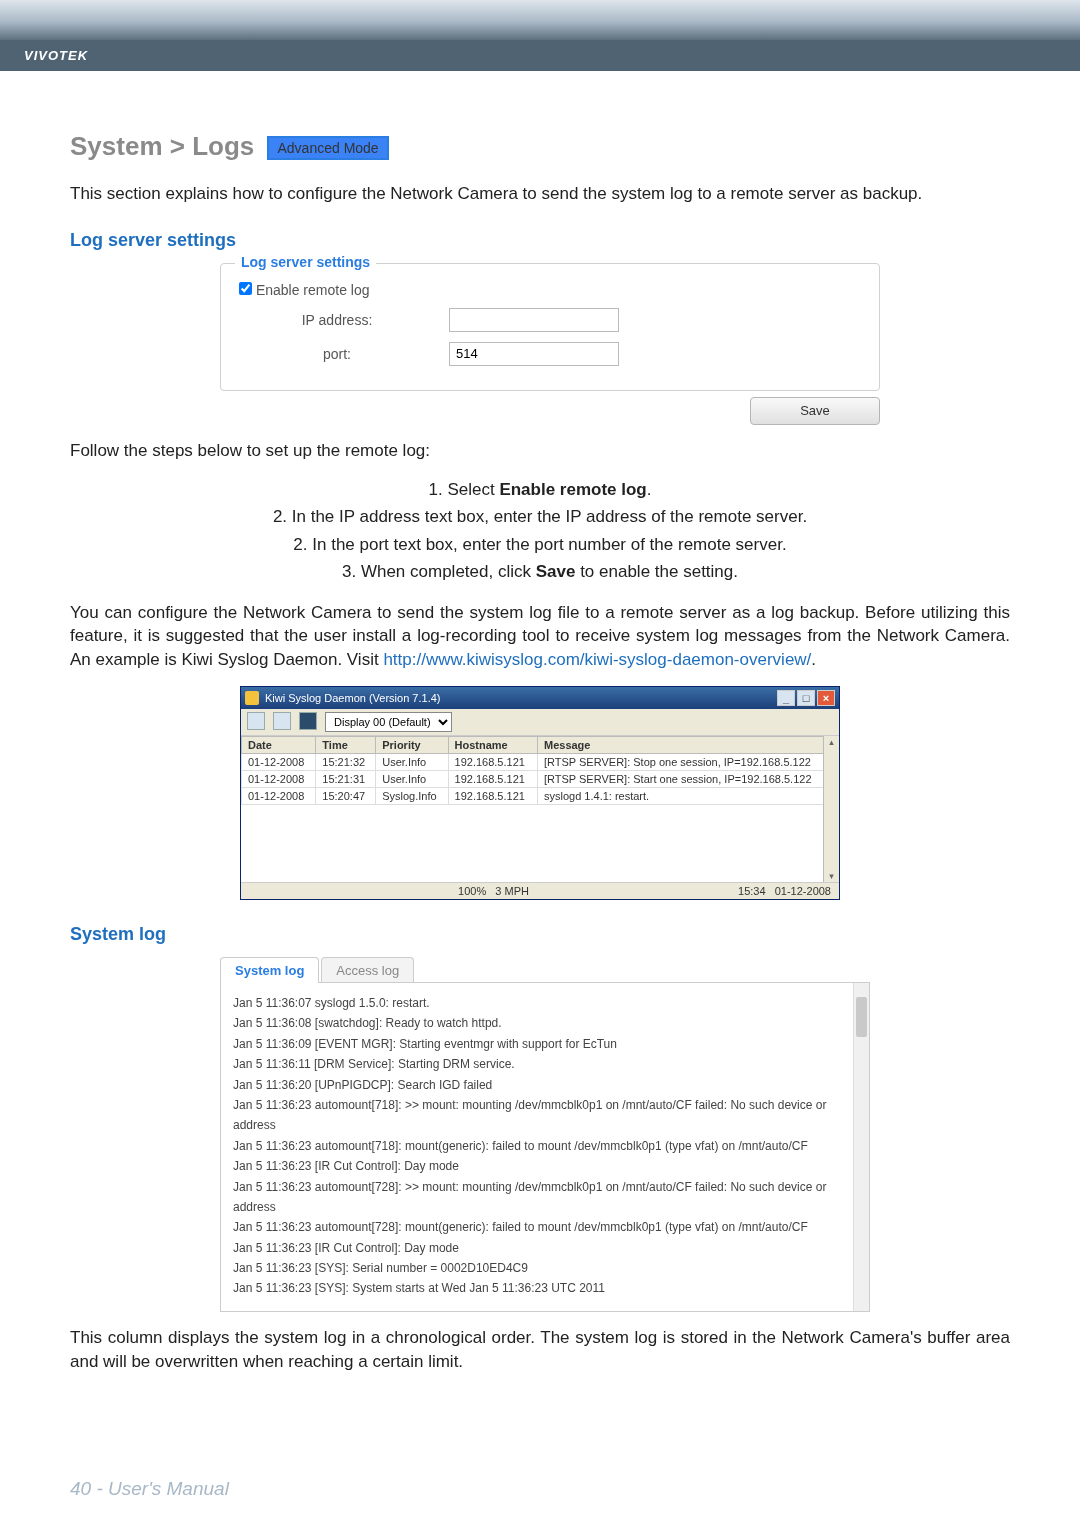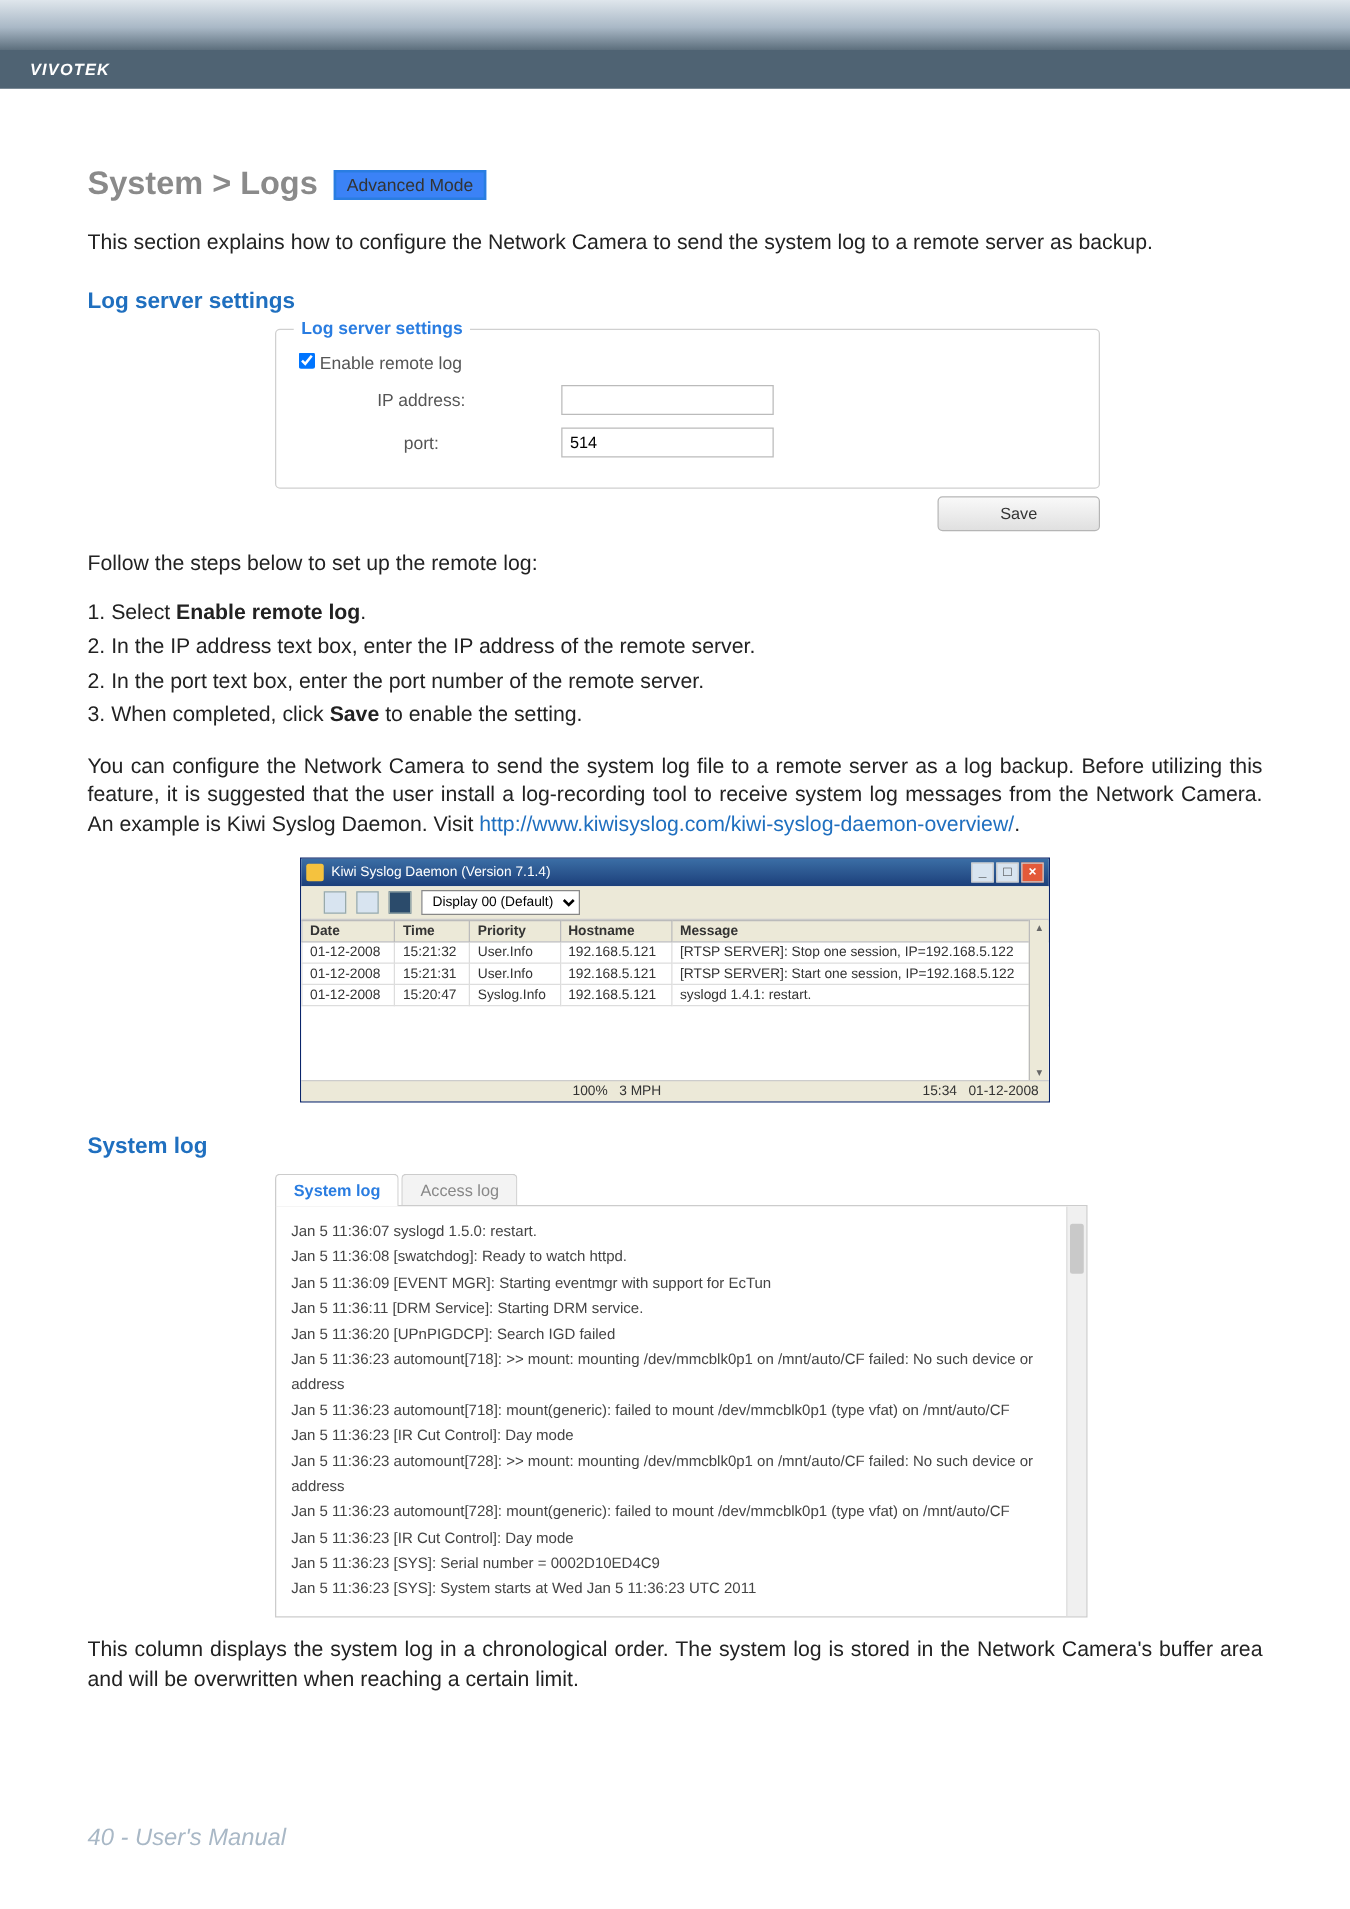--- a/index.html
+++ b/index.html
@@ -55,20 +55,21 @@
     color: #1f6fbf;
     font-size: 18px;
     font-weight: bold;
     margin: 24px 0 12px 0;
   }
   ol.steps, div.steps {
     font-size: 17px;
     color: #222;
     line-height: 1.5;
     margin: 10px 0 16px 0;
+    text-align: center;
   }
   .steps div { margin: 2px 0; }
   
   
   .panel-wrap {
     margin: 10px 0 4px 150px;
     width: 660px;
   }
   .panel {
     border: 1px solid #d0d0d0;
@@ -162,23 +163,22 @@
   .kiwi-menubar {
     background: #ece9d8;
     padding: 2px 6px;
     color: #333;
     border-bottom: 1px solid #ccc;
   }
   .kiwi-menubar span { margin-right: 14px; }
   .kiwi-menubar span u { text-decoration: underline; }
   .kiwi-toolbar {
     background: #ece9d8;
-    padding: 3px 18px;
-    display: flex;
-    align-items: center;
+    padding: 3px 6px;
+    display: flex;
     gap: 8px;
     border-bottom: 1px solid #ccc;
   }
   .kiwi-tbtn {
     width: 18px; height: 18px;
     background: #d8e4f0;
     border: 1px solid #9aa;
     display: inline-block;
   }
   .kiwi-tbtn.dark { background: #2b4b6b; }
@@ -202,21 +202,21 @@
     font-size: 11px;
   }
   .kiwi-grid td {
     border: 1px solid #ddd;
     padding: 2px 6px;
     font-size: 11px;
     white-space: nowrap;
     background: #fff;
   }
   .kiwi-gridwrap {
-    height: 128px;
+    height: 146px;
     overflow: hidden;
     background: #fff;
     position: relative;
   }
   .kiwi-scroll {
     position: absolute;
     right: 0; top: 0; bottom: 0;
     width: 16px;
     background: #ece9d8;
     border-left: 1px solid #bbb;

